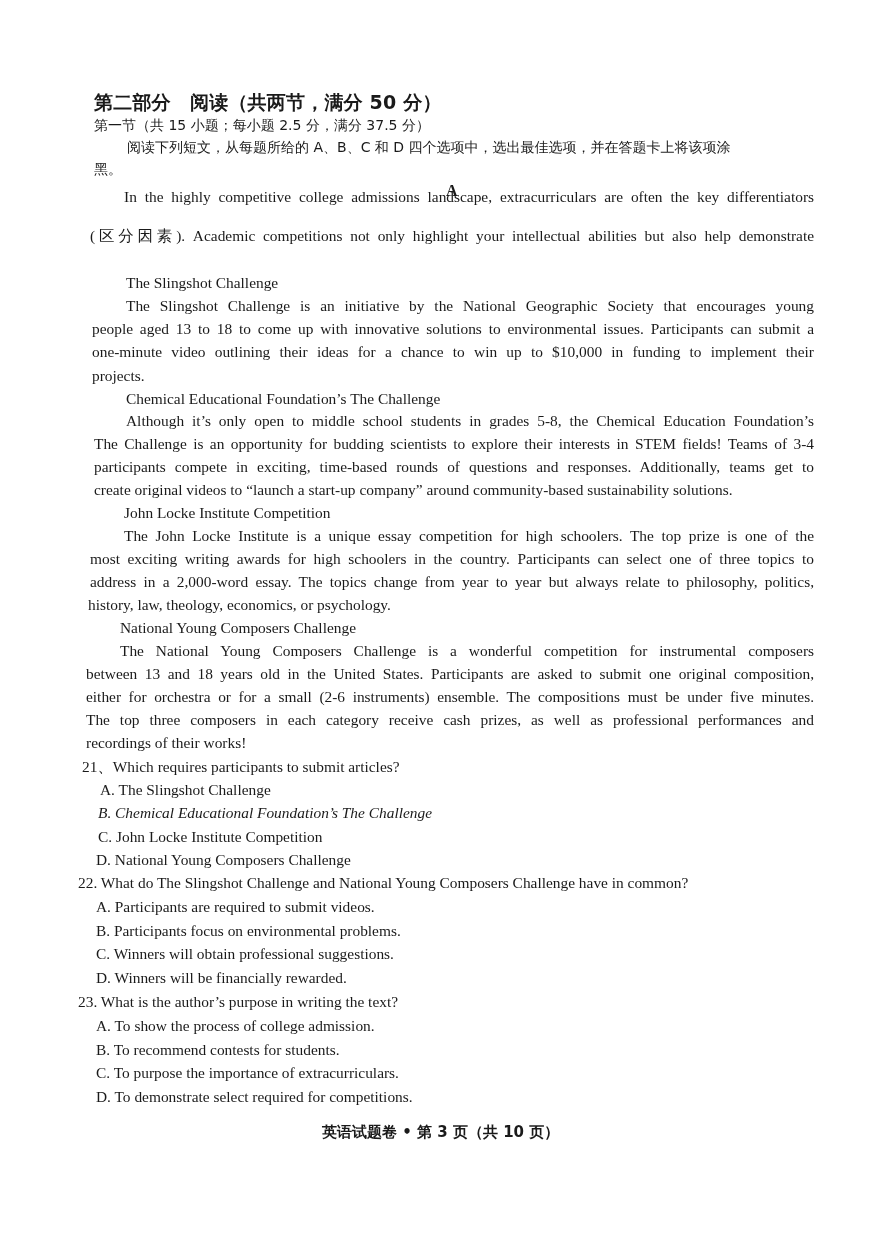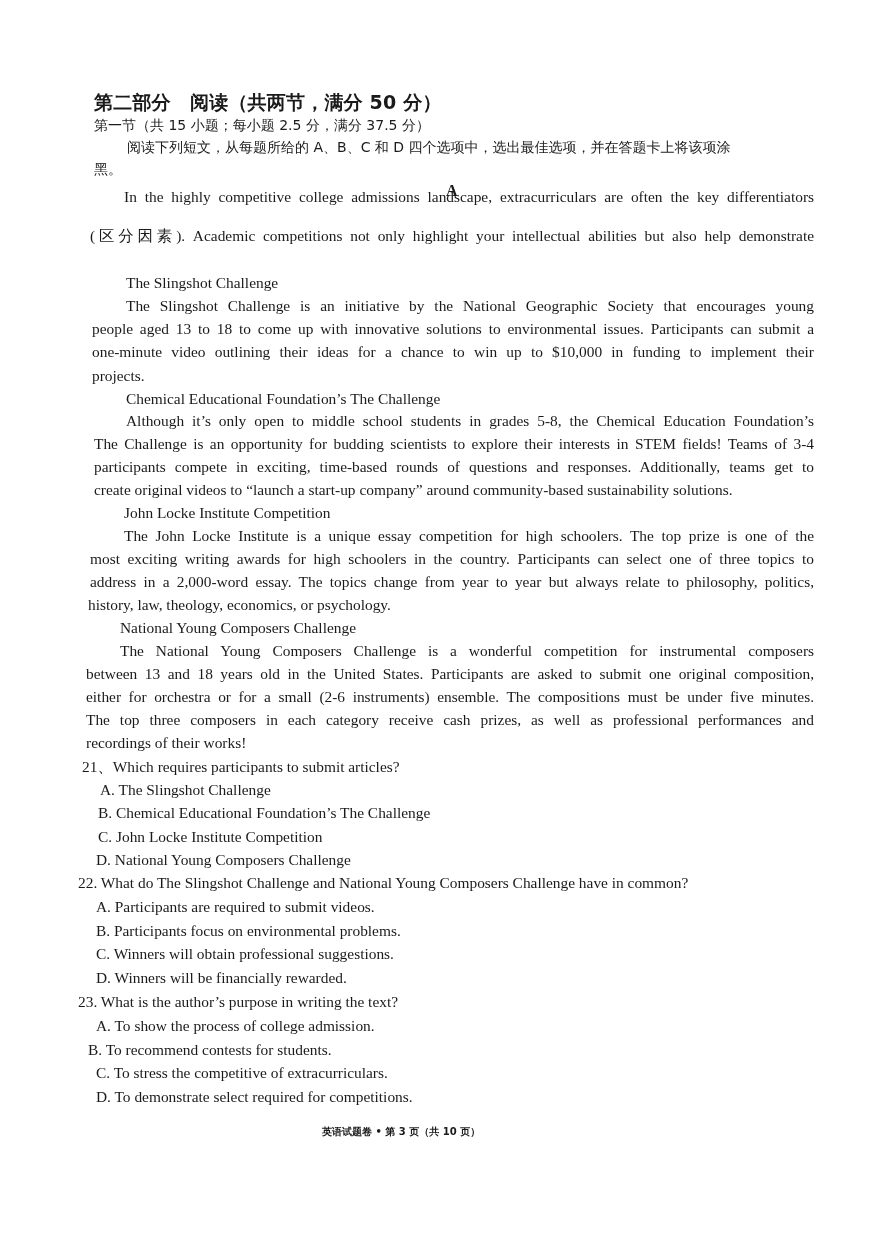--- a/index.html
+++ b/index.html
@@ -8,21 +8,21 @@
     font-family: "Liberation Serif", "DejaVu Serif", serif;
     color: #1a1a1a;
     font-size: 15.4px;
   }
   .page { position: absolute; left: 0; top: 0; width: 870px; height: 1234px; }
   .line { position: absolute; white-space: nowrap; line-height: 20px; }
   .bold { font-weight: normal; }
   .just { text-align: justify; text-align-last: justify; white-space: normal; }
   .cn-head { font-family: "DejaVu Sans", sans-serif; font-weight: bold; font-size: 19px; letter-spacing: 0.2px; }
   .cn-text { font-family: "DejaVu Sans", sans-serif; font-size: 14px; }
-  .footer { font-family: "DejaVu Sans", sans-serif; font-weight: bold; font-size: 10px; }
+  .footer { font-family: "DejaVu Sans", sans-serif; font-weight: bold; font-size: 15px; }
   .center-A { font-weight: bold; font-size: 16px; }
 </style>
 </head>
 <body>
 
 <div class="page">
 
   <div class="line cn-head" style="left:94px; top:92px;">第二部分　阅读（共两节，满分 50 分）</div>
   <div class="line cn-text" style="left:94px; top:115px;">第一节（共 15 小题；每小题 2.5 分，满分 37.5 分）</div>
   <div class="line cn-text" style="left:127px; top:137px; width:688px;">阅读下列短文，从每题所给的 A、B、C 和 D 四个选项中，选出最佳选项，并在答题卡上将该项涂</div>
@@ -53,30 +53,30 @@
 
   <div class="line bold" style="left:120px; top:618px;">National Young Composers Challenge</div>
   <div class="line just" style="left:120px; top:641px; width:694px;">The National Young Composers Challenge is a wonderful competition for instrumental composers</div>
   <div class="line just" style="left:86px; top:664px; width:728px;">between 13 and 18 years old in the United States. Participants are asked to submit one original composition,</div>
   <div class="line just" style="left:86px; top:687px; width:728px;">either for orchestra or for a small (2-6 instruments) ensemble. The compositions must be under five minutes.</div>
   <div class="line just" style="left:86px; top:710px; width:728px;">The top three composers in each category receive cash prizes, as well as professional performances and</div>
   <div class="line" style="left:86px; top:733px;">recordings of their works!</div>
 
   <div class="line" style="left:82px; top:757px;">21、Which requires participants to submit articles?</div>
   <div class="line" style="left:100px; top:780px;font-family:Liberation Serif, serif;">A. The Slingshot Challenge</div>
-  <div class="line" style="left:98px; top:803px;">B. Chemical Educational Foundation’s The Challenge</div>
+  <div class="line" style="left:98px; top:803px;font-style:italic;">B. Chemical Educational Foundation’s The Challenge</div>
   <div class="line" style="left:98px; top:827px;">C. John Locke Institute Competition</div>
   <div class="line" style="left:96px; top:850px;">D. National Young Composers Challenge</div>
 
   <div class="line" style="left:78px; top:873px;">22. What do The Slingshot Challenge and National Young Composers Challenge have in common?</div>
   <div class="line" style="left:96px; top:897px;">A. Participants are required to submit videos.</div>
   <div class="line" style="left:96px; top:921px;">B. Participants focus on environmental problems.</div>
   <div class="line" style="left:96px; top:968px;">D. Winners will be financially rewarded.</div>
   <div class="line" style="left:96px; top:944px;">C. Winners will obtain professional suggestions.</div>
 
   <div class="line" style="left:78px; top:992px;">23. What is the author’s purpose in writing the text?</div>
   <div class="line" style="left:96px; top:1016px;">A. To show the process of college admission.</div>
-  <div class="line" style="left:88px; top:1040px;text-align:right;">B. To recommend contests for students.</div>
-  <div class="line" style="left:96px; top:1063px;">C. To stress the competitive of extracurriculars.</div>
+  <div class="line" style="left:96px; top:1040px;text-align:right;">B. To recommend contests for students.</div>
+  <div class="line" style="left:96px; top:1063px;">C. To purpose the importance of extracurriculars.</div>
   <div class="line" style="left:96px; top:1087px;">D. To demonstrate select required for competitions.</div>
 
   <div class="line footer" style="left:322px; top:1122px;">英语试题卷 • 第 3 页（共 10 页）</div>
 </div>
 
 </body></html>

